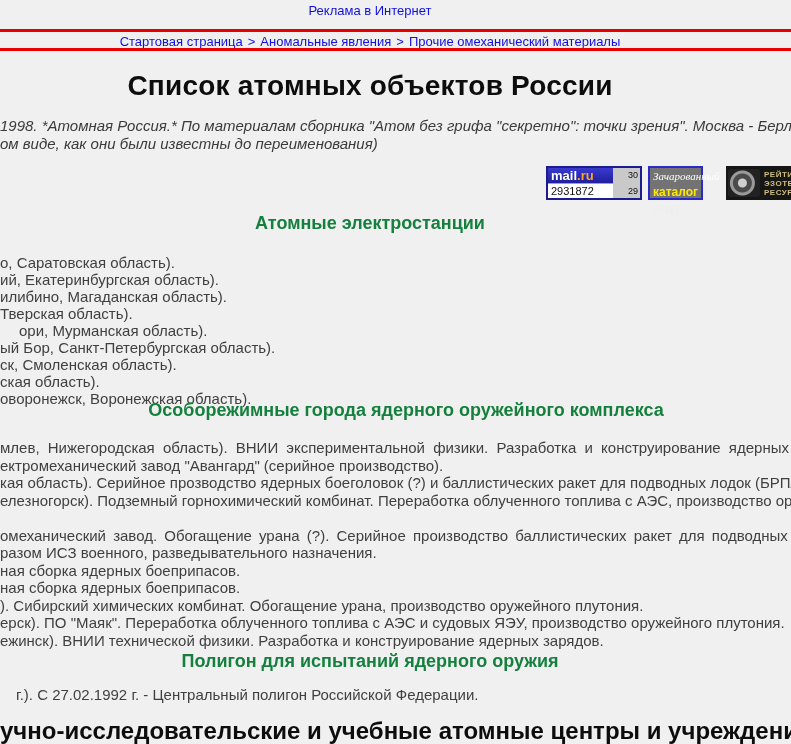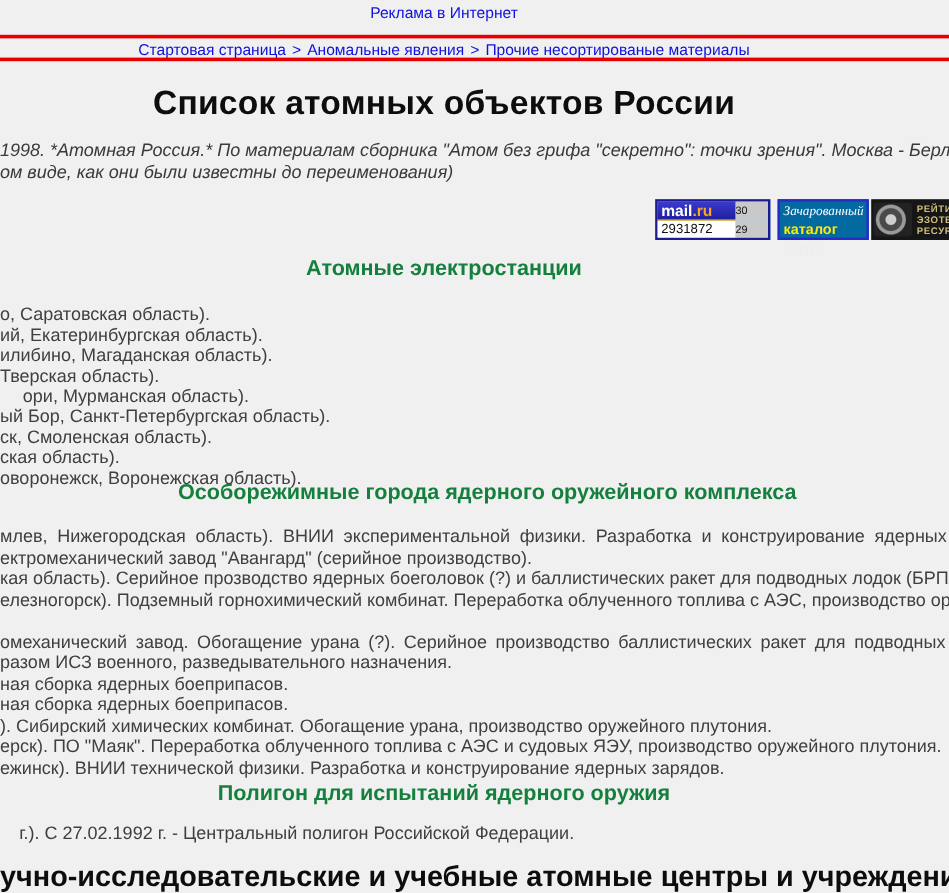--- a/index.html
+++ b/index.html
@@ -11,29 +11,29 @@
   .small{font-size:13px;}
   .sep{color:#0f10dd;margin:0 5px;}
   .h1{font-size:28px;font-weight:bold;color:#0d0d0d;letter-spacing:.2px;}
   .h2{font-size:18px;font-weight:bold;color:#15803d;}
   .txt{position:absolute;left:0;white-space:nowrap;font-size:15px;color:#3f3f3f;}
   .it{font-style:italic;color:#3a3a3a;}
   .js1{word-spacing:4px;}
   .js2{word-spacing:3px;}
   .banner{position:absolute;top:166px;height:34px;box-sizing:border-box;cursor:pointer;}
   
-  .mailru{left:546px;width:96px;border:2px solid #1c1c8e;background:#7dd3fc;display:grid;
+  .mailru{left:546px;width:96px;border:2px solid #1c1c8e;background:#fde047;display:grid;
           grid-template-columns:1fr 27px;grid-template-rows:16px 14px;}
   .m-logo{background:linear-gradient(#3a3ace,#1f1f9e);color:#fff;font-weight:bold;font-size:13px;
           line-height:15px;padding-left:3px;border-bottom:1px solid #e8a000;}
   .m-ru{color:#ffa51e;}
-  .m-num{background:#c9c9c9;color:#111;font-size:9px;padding:2px 2px 0 0;}
+  .m-num{background:#c9c9c9;color:#111;font-size:9px;text-align:right;padding:2px 2px 0 0;}
   .m-cnt{background:#fff;color:#111;font-size:11px;line-height:14px;padding-left:3px;}
   
-  .catalog{left:648px;width:76px;border:2px solid #2a2ac8;background:#0369a1;color:#fff;
+  .catalog{left:648px;width:55px;border:2px solid #2a2ac8;background:#737373;color:#fff;
            padding:2px 3px;}
   .c-top{font-family:"Liberation Serif",serif;font-style:italic;font-size:11px;line-height:12px;white-space:nowrap;}
   .c-word{color:#ffe70a;font-weight:bold;font-size:12px;line-height:14px;}
   .c-mir{color:#eee;font-family:"Liberation Serif",serif;font-style:italic;font-weight:bold;font-size:13px;}
   
   .rating{left:726px;width:88px;background:#161616;display:flex;align-items:center;}
   .r-gfx{width:32px;height:28px;margin-left:2px;border-radius:3px;
          background:radial-gradient(circle at 45% 50%,#cfcfcf 0 4px,#4a4a4a 5px 9px,#9a9a9a 10px 12px,#222 13px);}
   .r-txt{margin-left:4px;color:#cdbd7c;font-weight:bold;font-size:8px;line-height:9px;letter-spacing:.5px;}
 </style>
@@ -41,21 +41,21 @@
 <body>
 
 <div class="page">
 
   <div class="center small" style="top:3px;">
     <a class="lnk">Реклама в Интернет</a>
   </div>
 
   <div class="rule" style="top:29px;"></div>
   <div class="center small" style="top:34px;">
-    <a class="lnk">Стартовая страница</a><span class="sep">&gt;</span><a class="lnk">Аномальные явления</a><span class="sep">&gt;</span><a class="lnk">Прочие несортированые материалы</a>
+    <a class="lnk">Стартовая страница</a><span class="sep">&gt;</span><a class="lnk">Аномальные явления</a><span class="sep">&gt;</span><a class="lnk">Прочие омеханический материалы</a>
   </div>
   <div class="rule" style="top:48px;"></div>
 
   <div class="center h1" style="top:70px;">Список атомных объектов России</div>
 
   <div class="txt it" style="top:117px;">1998. *Атомная Россия.* По материалам сборника "Атом без грифа "секретно": точки зрения". Москва - Берлин, 1992. (Назва</div>
   <div class="txt it" style="top:135px;">ом виде, как они были известны до переименования)</div>
 
   <div class="banner mailru">
     <div class="m-logo"><span>mail</span><span class="m-ru">.ru</span></div>

